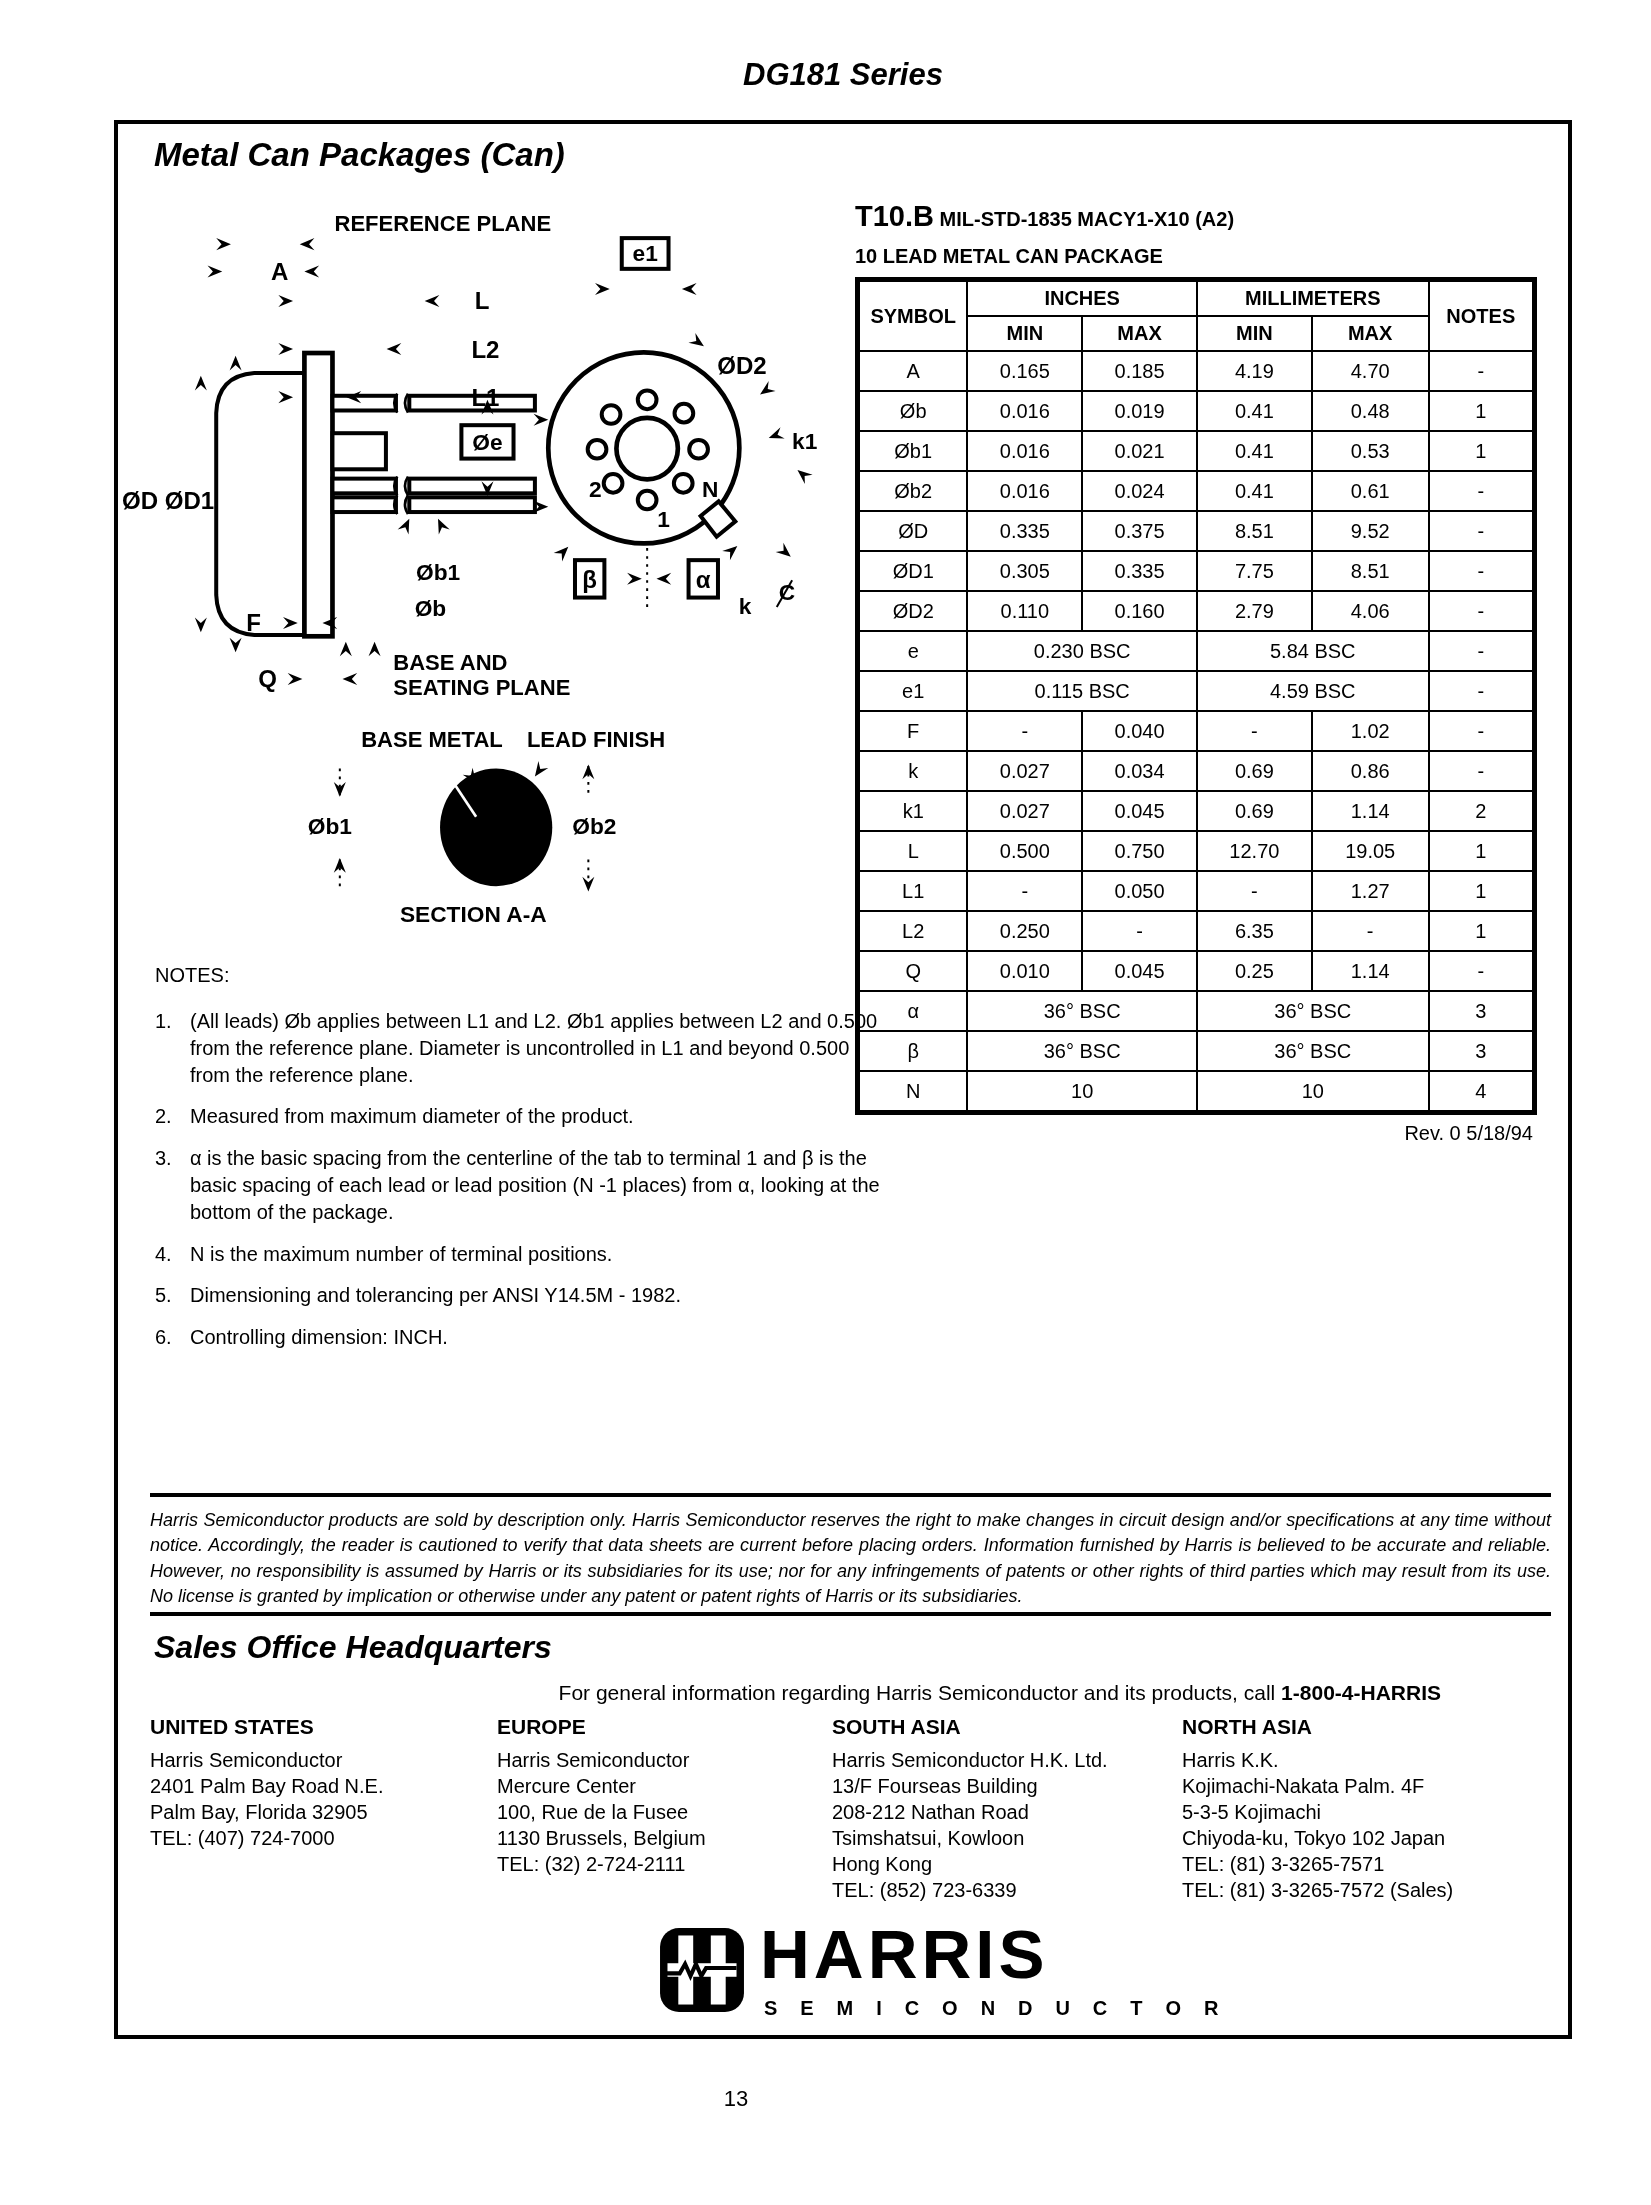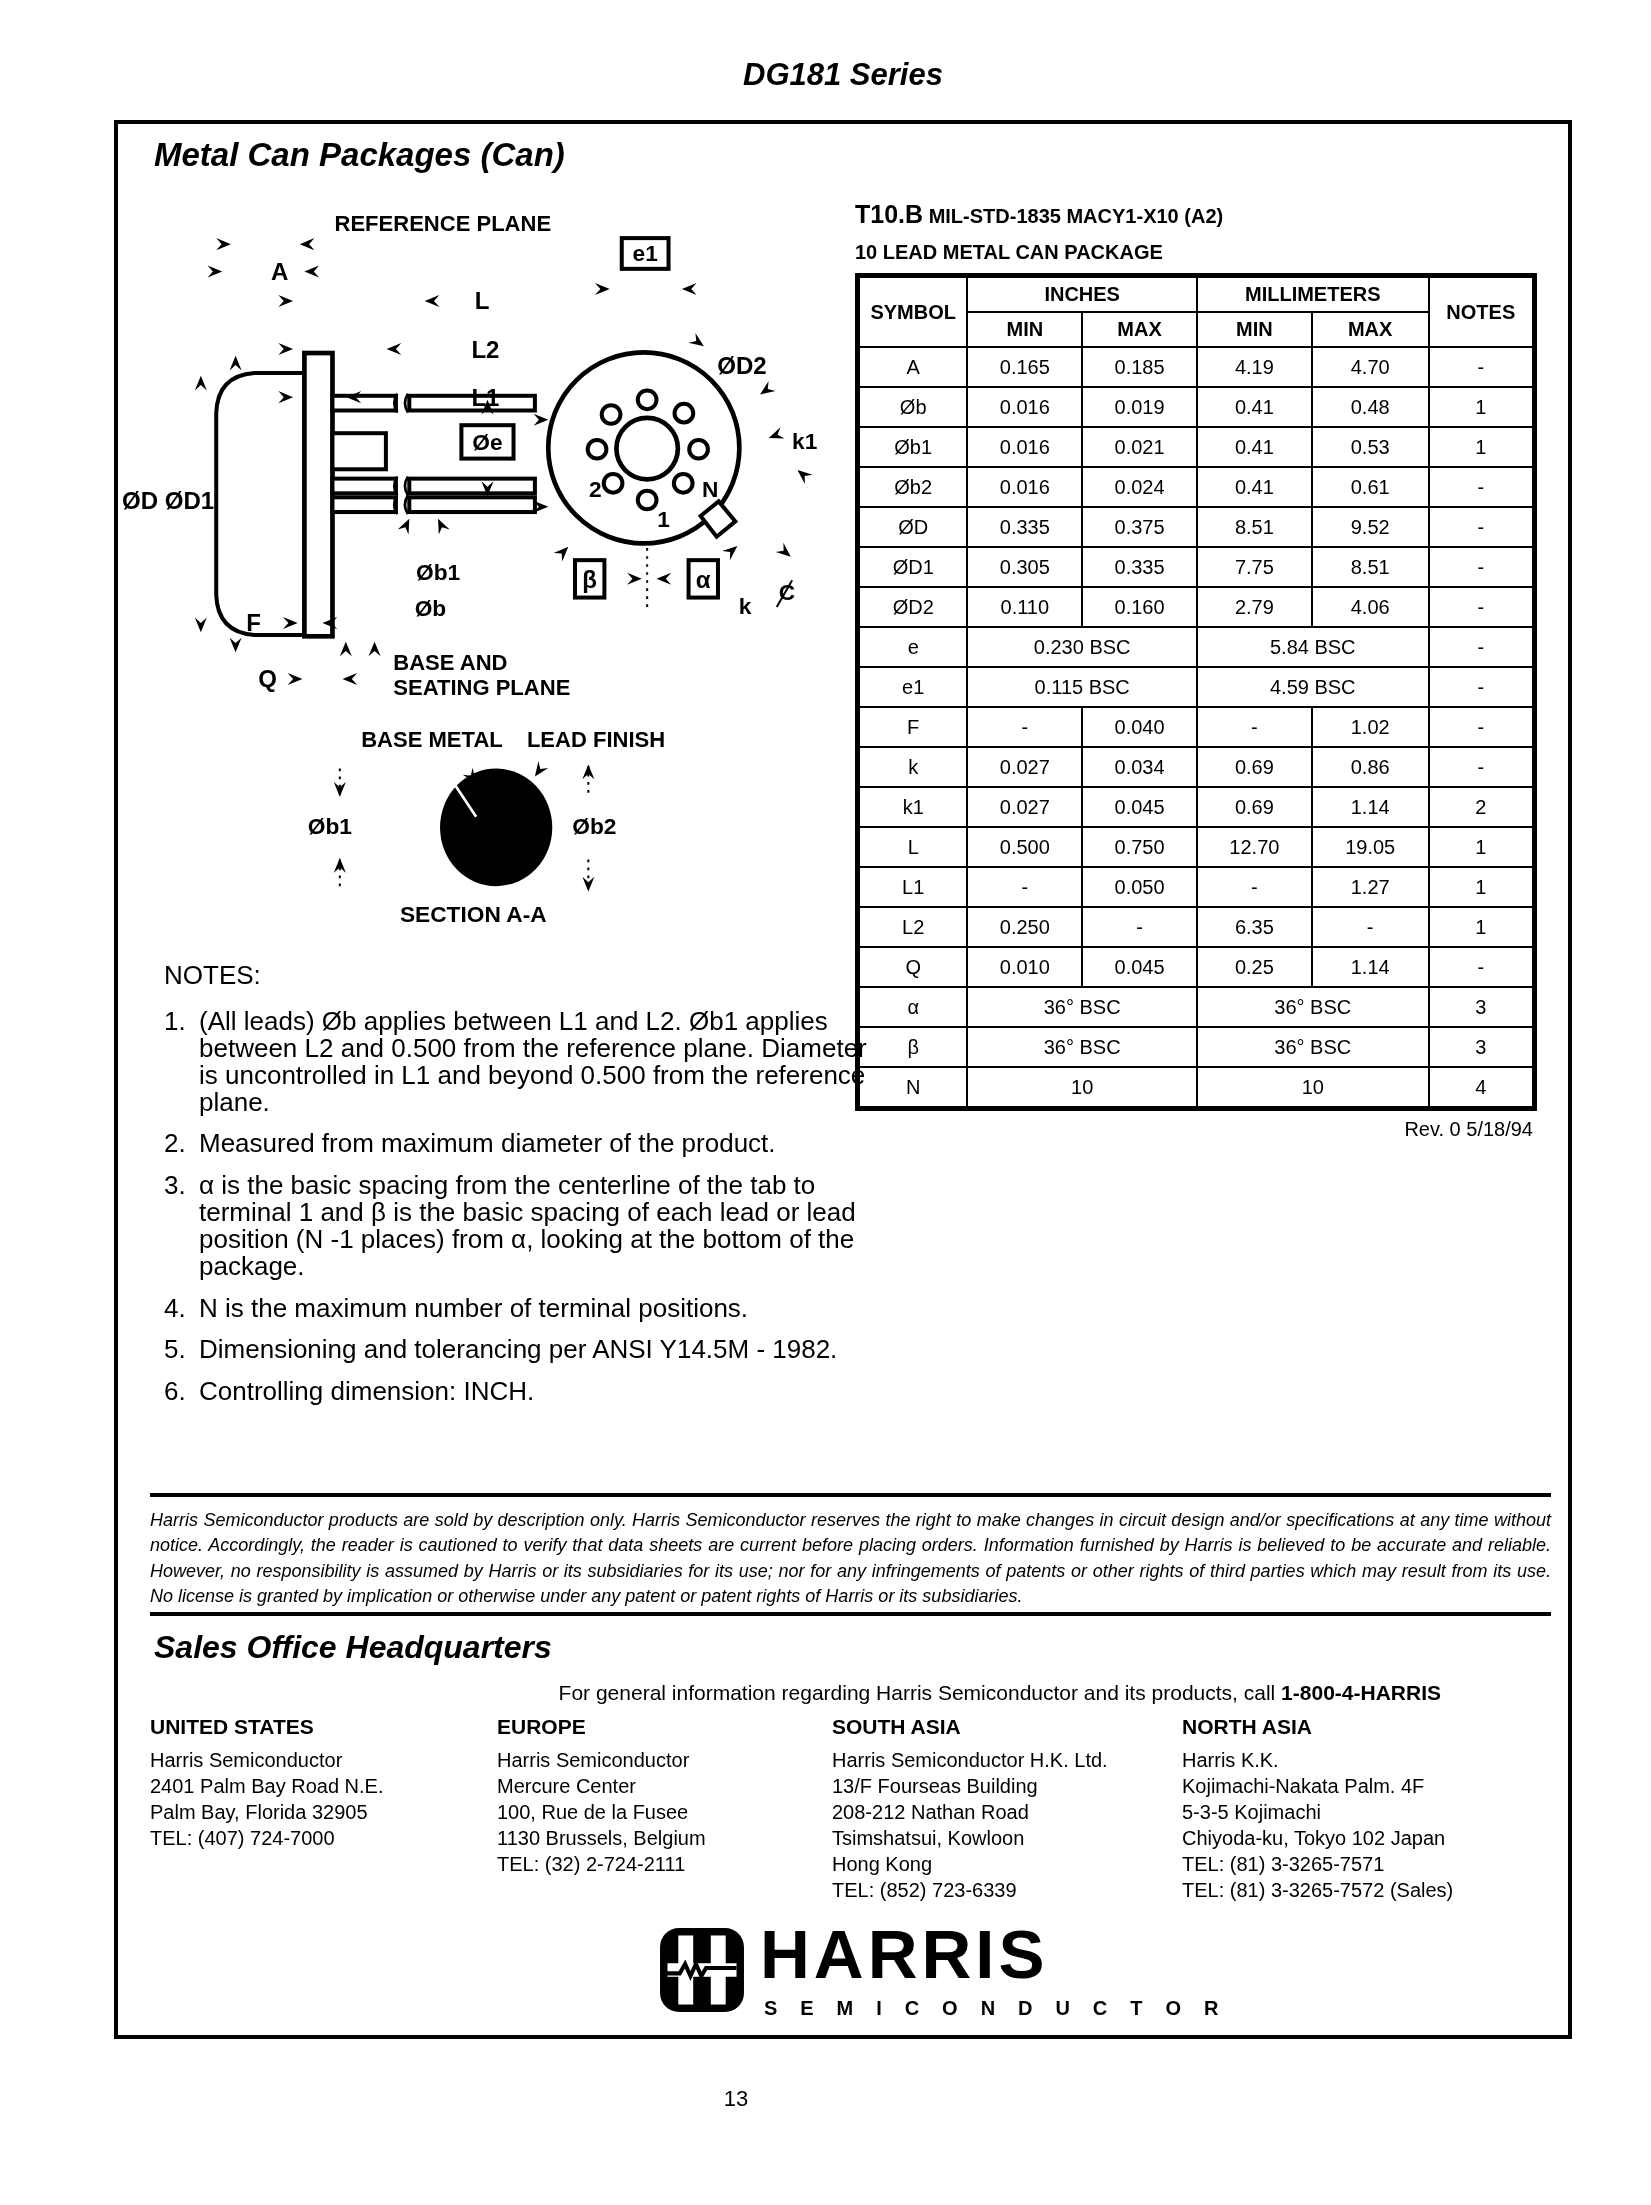--- a/index.html
+++ b/index.html
@@ -8,32 +8,32 @@
   .abs{position:absolute;}
   #doc-title{left:114px;top:57px;width:1458px;text-align:center;
              font-size:31px;font-weight:bold;font-style:italic;}
   #frame{left:114px;top:120px;width:1458px;height:1919px;
          border:4px solid #000;box-sizing:border-box;}
   #section-heading{left:154px;top:136px;font-size:33px;font-weight:bold;font-style:italic;}
 
   
   #spec{left:855px;top:200px;width:682px;}
   #spec-title{font-size:20px;font-weight:bold;white-space:nowrap;}
-  #spec-title .big{font-size:25px;}
+  #spec-title .big{font-size:29px;}
   #spec-subtitle{font-size:20px;font-weight:bold;margin-top:12px;}
   table.spec{border-collapse:collapse;table-layout:fixed;margin-top:9.4px;
              border:5.3px solid #000;}
   table.spec th, table.spec td{border:2.7px solid #000;text-align:center;
              font-size:20px;padding:0 2.7px;overflow:hidden;}
   table.spec th{font-weight:bold;height:33px;}
   table.spec td{height:38px;font-weight:normal;}
   #rev-line{width:678px;text-align:right;font-size:20px;margin-top:6.7px;}
 
   
-  #notes{left:164px;top:962px;width:728px;font-size:26px;line-height:27px;}
+  #notes{left:155px;top:962px;width:728px;font-size:20px;line-height:27px;}
   #notes-heading{margin-bottom:18.7px;}
   .note-item{display:flex;margin-bottom:14.7px;}
   .note-num{width:35px;flex:0 0 35px;}
   .note-text{flex:1;}
 
   
   .rule{left:150px;width:1401px;height:4px;background:#000;}
   #disclaimer{left:150px;top:1508px;width:1401px;font-size:18px;line-height:25.4px;
               font-style:italic;text-align:justify;}
 

